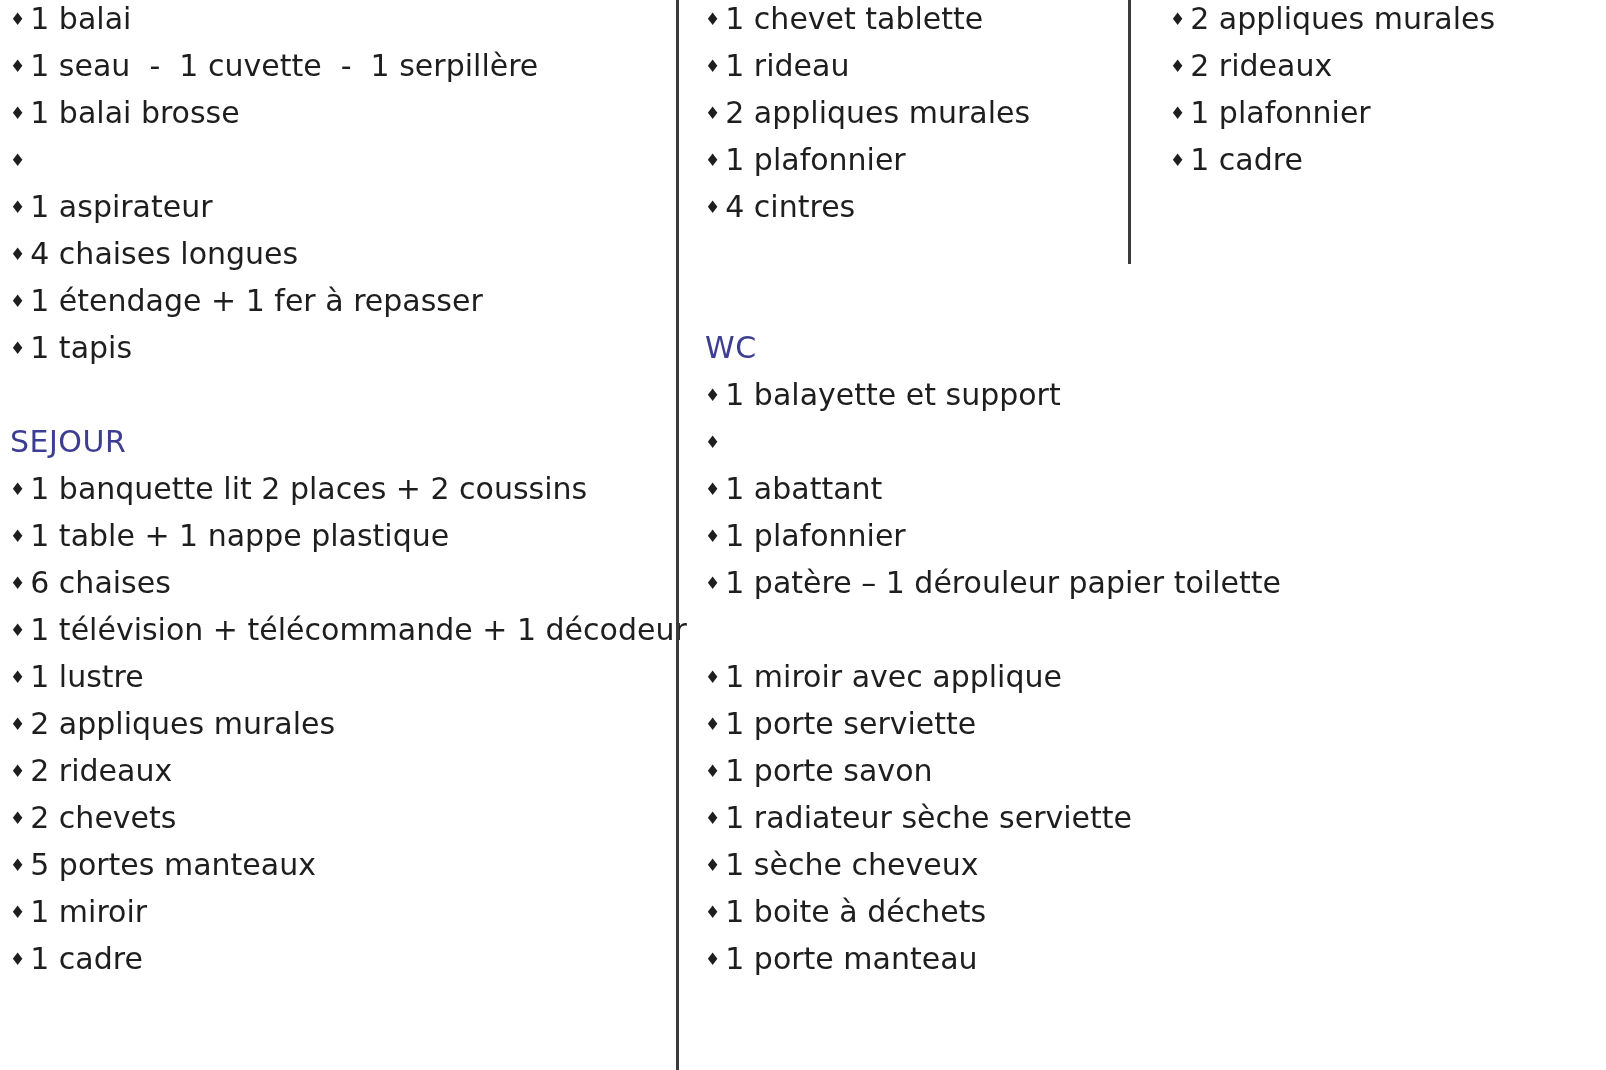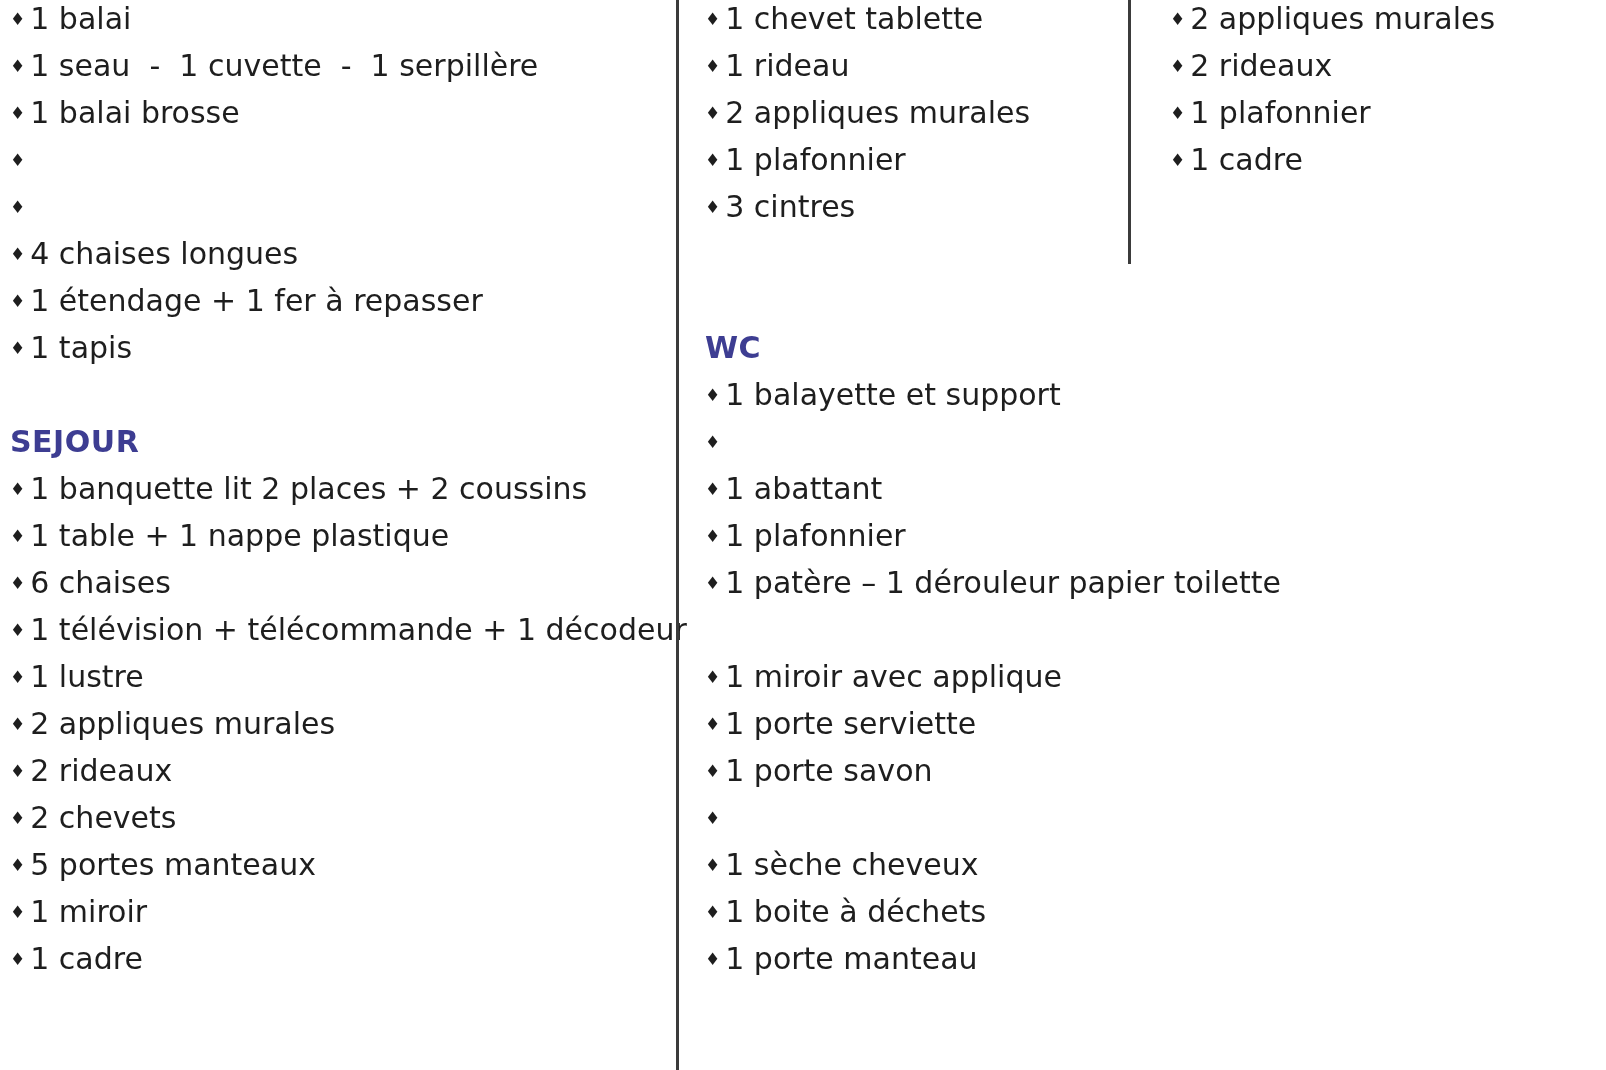--- a/index.html
+++ b/index.html
@@ -18,21 +18,21 @@
   .line {
     height: 47px;
     display: flex;
     align-items: center;
     font-size: 30px;
     line-height: 47px;
     color: var(--text-color, #1e1e1e);
     white-space: pre;
   }
   .line.header {
-    font-weight: bold;
+    font-weight: normal;
     color: var(--header-color, #3d3d92);
     letter-spacing: 0.5px;
   }
   .bullet {
     font-size: 17px;
     margin-right: 5px;
     color: var(--text-color, #1e1e1e);
     transform: translateY(1px);
   }
   .divider {
@@ -45,21 +45,21 @@
 </style>
 </head>
 <body>
 
 <div class="page">
   <div class="col col-left">
       <div class="line item"><span class="bullet">♦</span><span class="txt">1 balai</span></div>
       <div class="line item"><span class="bullet">♦</span><span class="txt">1 seau  -  1 cuvette  -  1 serpillère</span></div>
       <div class="line item"><span class="bullet">♦</span><span class="txt">1 balai brosse</span></div>
       <div class="line item"><span class="bullet">♦</span></div>
-      <div class="line item"><span class="bullet">♦</span></div>
+      <div class="line item"><span class="bullet">♦</span><span class="txt">1 aspirateur</span></div>
       <div class="line item"><span class="bullet">♦</span><span class="txt">4 chaises longues</span></div>
       <div class="line item"><span class="bullet">♦</span><span class="txt">1 étendage + 1 fer à repasser</span></div>
       <div class="line item"><span class="bullet">♦</span><span class="txt">1 tapis</span></div>
       <div class="line spacer"></div>
       <div class="line header">SEJOUR</div>
       <div class="line item"><span class="bullet">♦</span><span class="txt">1 banquette lit 2 places + 2 coussins</span></div>
       <div class="line item"><span class="bullet">♦</span><span class="txt">1 table + 1 nappe plastique</span></div>
       <div class="line item"><span class="bullet">♦</span><span class="txt">6 chaises</span></div>
       <div class="line item"><span class="bullet">♦</span><span class="txt">1 télévision + télécommande + 1 décodeur</span></div>
       <div class="line item"><span class="bullet">♦</span><span class="txt">1 lustre</span></div>
@@ -68,34 +68,34 @@
       <div class="line item"><span class="bullet">♦</span><span class="txt">2 chevets</span></div>
       <div class="line item"><span class="bullet">♦</span><span class="txt">5 portes manteaux</span></div>
       <div class="line item"><span class="bullet">♦</span><span class="txt">1 miroir</span></div>
       <div class="line item"><span class="bullet">♦</span><span class="txt">1 cadre</span></div>
     </div>
   <div class="col col-mid">
       <div class="line item"><span class="bullet">♦</span><span class="txt">1 chevet tablette</span></div>
       <div class="line item"><span class="bullet">♦</span><span class="txt">1 rideau</span></div>
       <div class="line item"><span class="bullet">♦</span><span class="txt">2 appliques murales</span></div>
       <div class="line item"><span class="bullet">♦</span><span class="txt">1 plafonnier</span></div>
-      <div class="line item"><span class="bullet">♦</span><span class="txt">3 cintres</span></div>
+      <div class="line item"><span class="bullet">♦</span><span class="txt">4 cintres</span></div>
       <div class="line spacer"></div>
       <div class="line spacer"></div>
       <div class="line header">WC</div>
       <div class="line item"><span class="bullet">♦</span><span class="txt">1 balayette et support</span></div>
       <div class="line item"><span class="bullet">♦</span></div>
       <div class="line item"><span class="bullet">♦</span><span class="txt">1 abattant</span></div>
       <div class="line item"><span class="bullet">♦</span><span class="txt">1 plafonnier</span></div>
       <div class="line item"><span class="bullet">♦</span><span class="txt">1 patère – 1 dérouleur papier toilette</span></div>
       <div class="line spacer"></div>
       <div class="line item"><span class="bullet">♦</span><span class="txt">1 miroir avec applique</span></div>
       <div class="line item"><span class="bullet">♦</span><span class="txt">1 porte serviette</span></div>
       <div class="line item"><span class="bullet">♦</span><span class="txt">1 porte savon</span></div>
-      <div class="line item"><span class="bullet">♦</span></div>
+      <div class="line item"><span class="bullet">♦</span><span class="txt">1 radiateur sèche serviette</span></div>
       <div class="line item"><span class="bullet">♦</span><span class="txt">1 sèche cheveux</span></div>
       <div class="line item"><span class="bullet">♦</span><span class="txt">1 boite à déchets</span></div>
       <div class="line item"><span class="bullet">♦</span><span class="txt">1 porte manteau</span></div>
     </div>
   <div class="col col-right">
       <div class="line item"><span class="bullet">♦</span><span class="txt">2 appliques murales</span></div>
       <div class="line item"><span class="bullet">♦</span><span class="txt">2 rideaux</span></div>
       <div class="line item"><span class="bullet">♦</span><span class="txt">1 plafonnier</span></div>
       <div class="line item"><span class="bullet">♦</span><span class="txt">1 cadre</span></div>
     </div>

